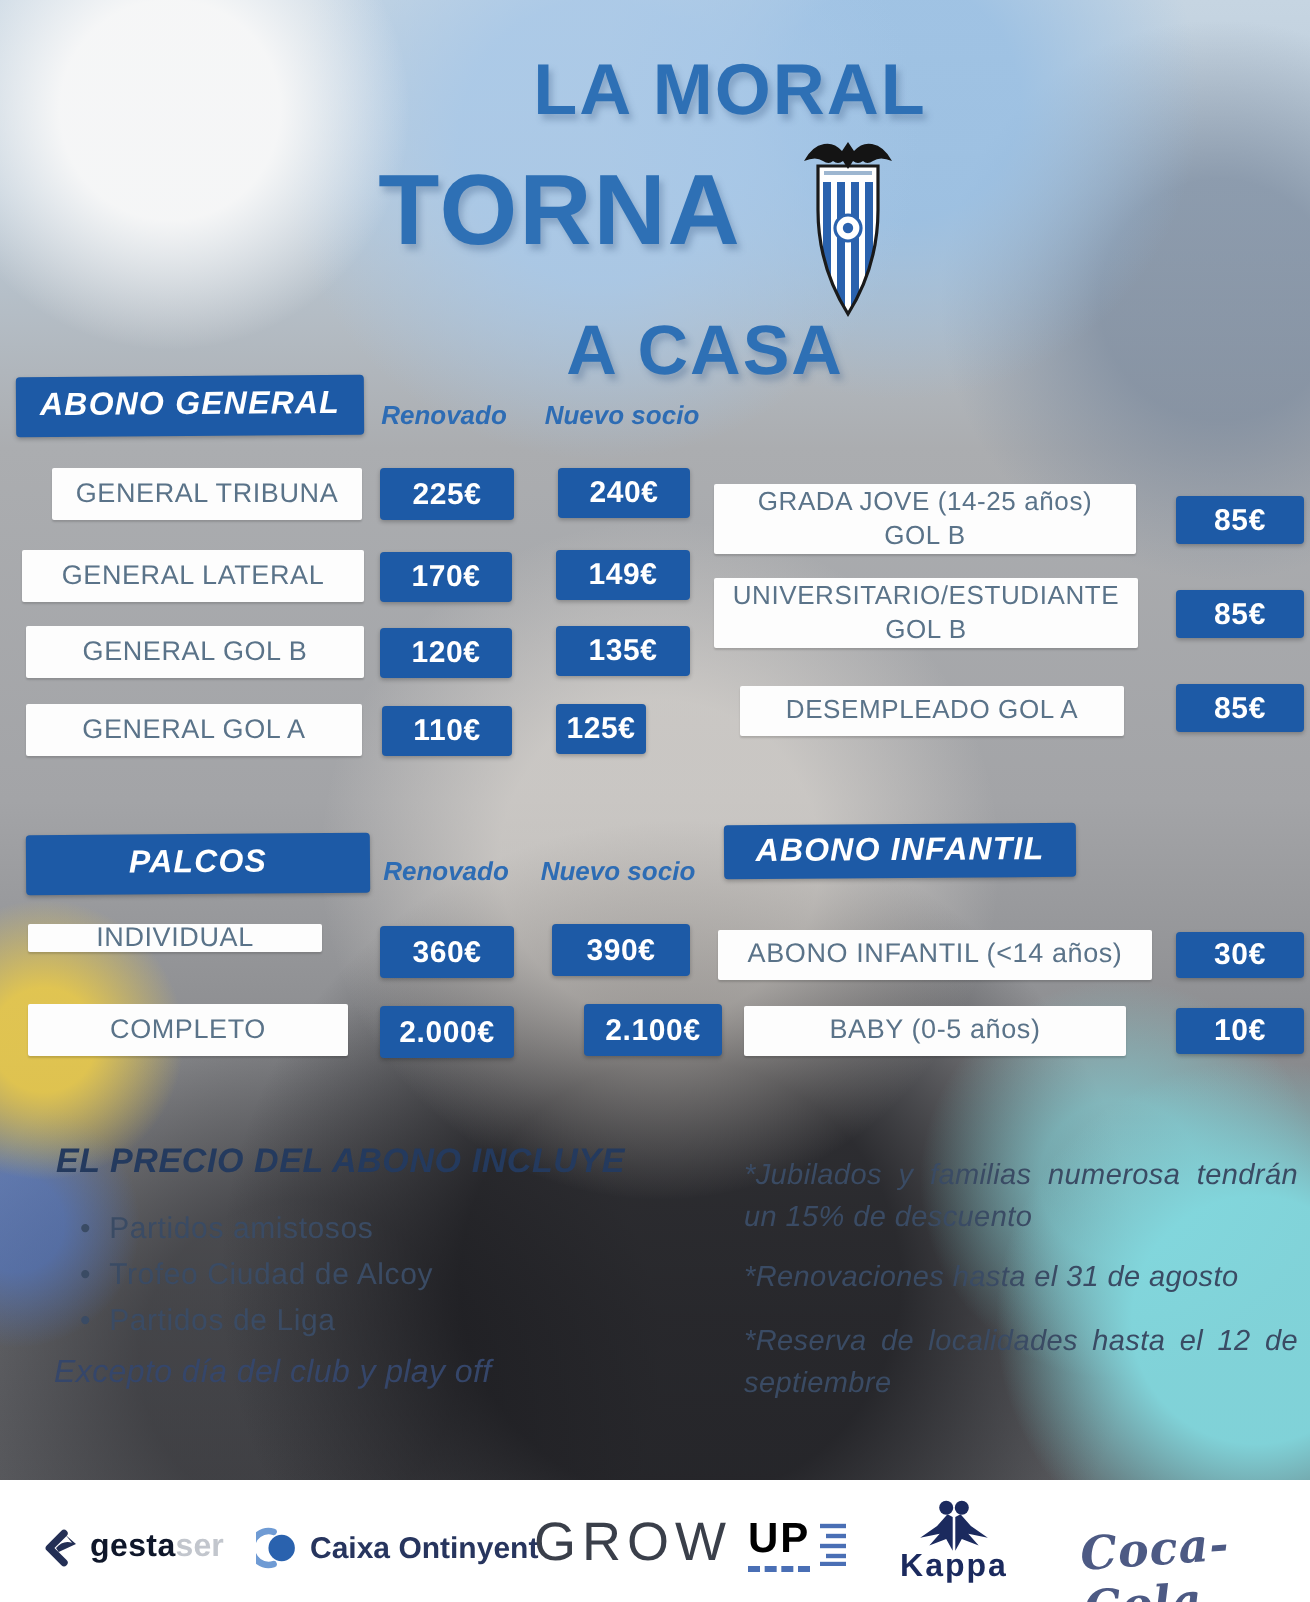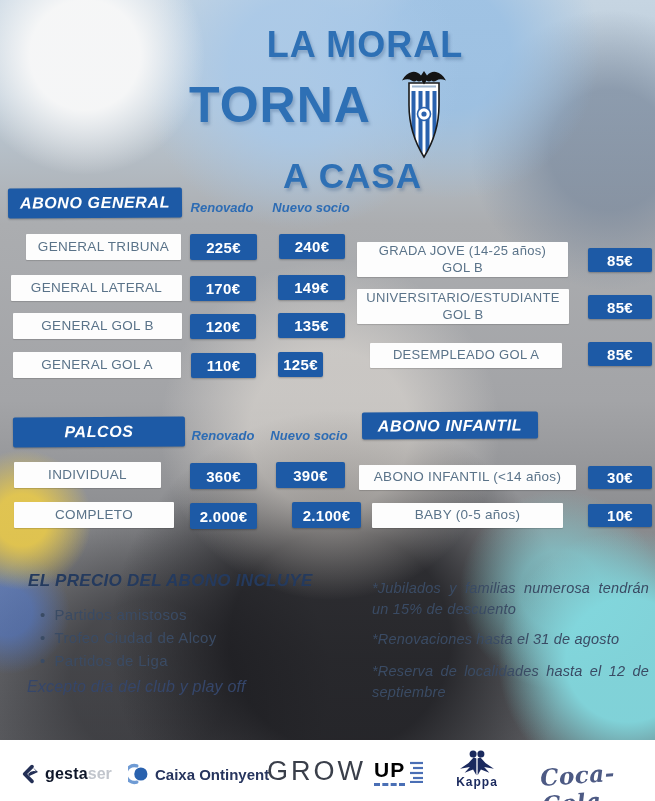--- a/index.html
+++ b/index.html
@@ -44,21 +44,21 @@
   
   .footer{position:absolute;left:0;top:740px;width:655px;height:61px;background:#ffffff;}
   .sponsor{position:absolute;display:flex;align-items:center;}
   .gesta-b{font-weight:800;font-size:16px;color:#0f172a;letter-spacing:.2px;}
   .gesta-l{font-weight:700;font-size:16px;color:#c2c6cd;}
   .caixa-t{font-weight:800;font-size:15px;color:#27355e;margin-left:5px;}
   .grow-t{font-weight:300;font-size:27px;color:#3a3f4a;letter-spacing:3px;}
   .up-t{font-weight:700;font-size:21px;color:#000000;letter-spacing:1px;margin-left:8px;
     border-bottom:3px dashed #4a6fb5;padding-bottom:1px;}
   .kappa-wrap{position:absolute;display:flex;flex-direction:column;align-items:center;}
-  .kappa-t{font-weight:800;font-size:12px;color:#1b2a5e;letter-spacing:1px;margin-top:-1px;}
+  .kappa-t{font-weight:800;font-size:16px;color:#1b2a5e;letter-spacing:1px;margin-top:-1px;}
   .coca-t{font-family:"DejaVu Serif",serif;font-style:italic;font-weight:700;font-size:23px;color:#4d5a84;
     transform:rotate(-4deg);letter-spacing:.5px;}
 </style>
 </head>
 <body>
 
 <div class="poster">
 
   <div class="t-line" style="left:150px;top:76px;width:260px;font-size:50px;">TORNA</div>
   <div class="t-line" style="left:230px;top:24px;width:270px;font-size:36px;">LA MORAL</div>
@@ -123,21 +123,21 @@
   <div>
     <div class="lbl" style="left:370px;top:343px;width:192px;height:25px;font-size:13px;">DESEMPLEADO GOL A</div>
     <div class="price" style="left:588px;top:342px;width:64px;height:24px;">85€</div>
   </div>
 
   <div class="hdr" style="left:13px;top:417px;width:172px;height:30px;">PALCOS</div>
   <div class="col-lab" style="left:188px;top:428px;width:70px;">Renovado</div>
   <div class="col-lab" style="left:266px;top:428px;width:86px;">Nuevo socio</div>
 
   <div>
-    <div class="lbl" style="left:14px;top:462px;width:147px;height:26px;">INDIVIDUAL</div>
+    <div class="lbl" style="left:14px;top:462px;width:147px;height:14px;">INDIVIDUAL</div>
     <div class="price" style="left:190px;top:463px;width:67px;height:26px;">360€</div>
     <div class="price" style="left:276px;top:462px;width:69px;height:26px;">390€</div>
   </div>
   <div>
     <div class="lbl" style="left:14px;top:502px;width:160px;height:26px;">COMPLETO</div>
     <div class="price" style="left:190px;top:503px;width:67px;height:26px;">2.000€</div>
     <div class="price" style="left:292px;top:502px;width:69px;height:26px;">2.100€</div>
   </div>
 
   <div class="hdr" style="left:362px;top:412px;width:176px;height:27px;">ABONO INFANTIL</div>

